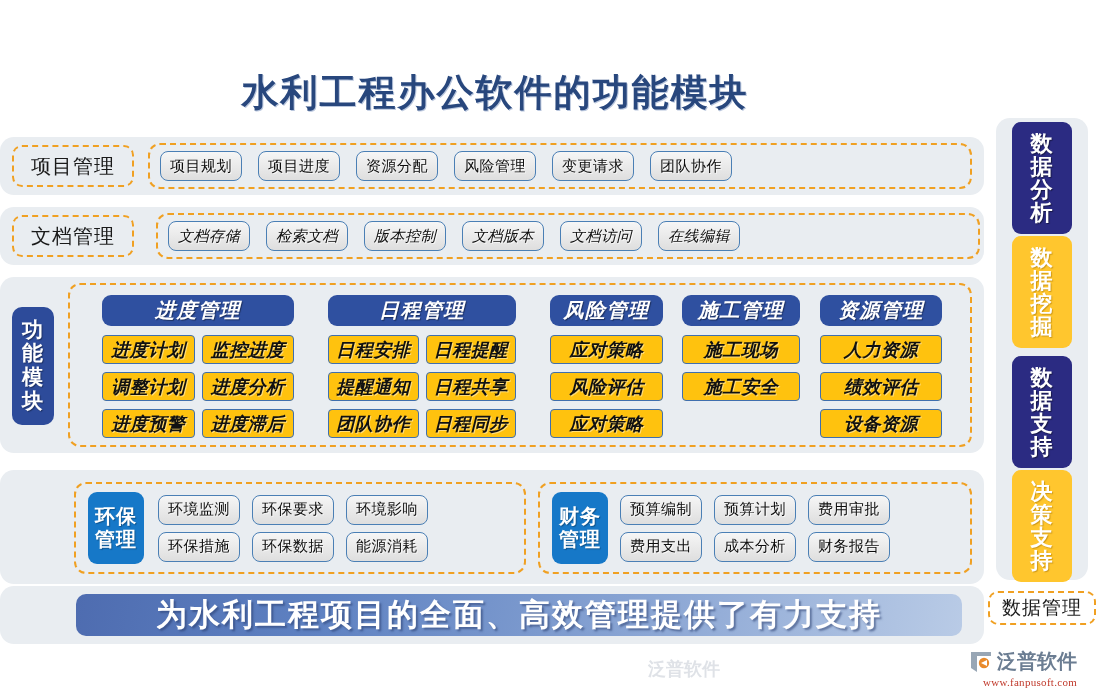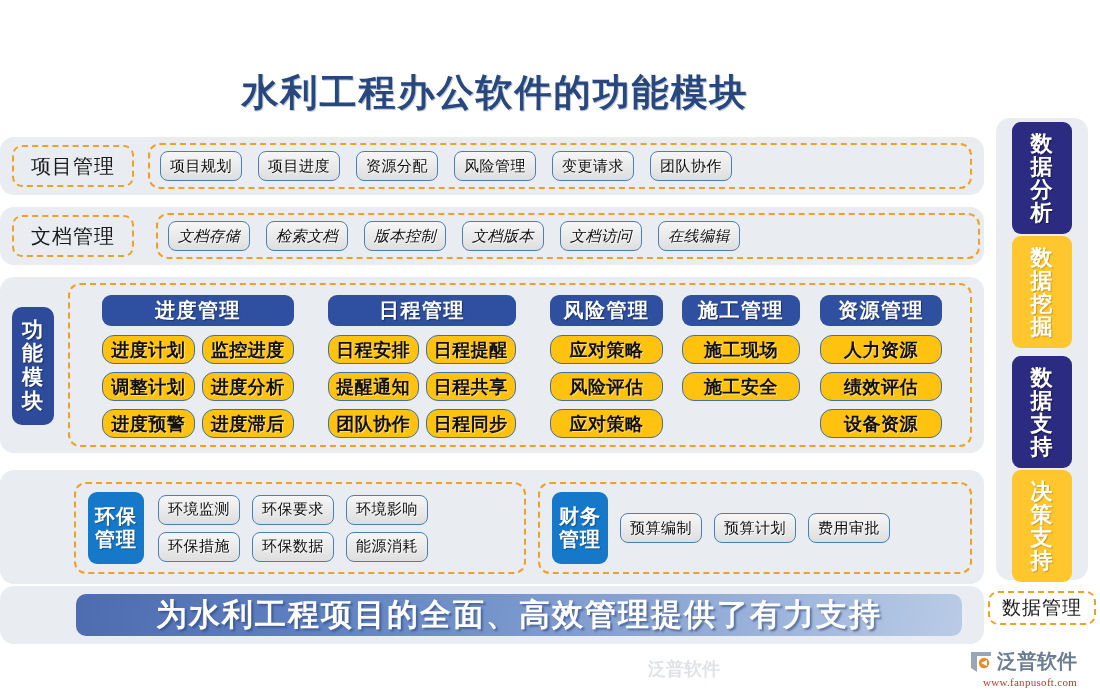--- a/index.html
+++ b/index.html
@@ -75,21 +75,21 @@
     font-family: "Liberation Serif", "DejaVu Serif", serif;
   }
 
   
   .chip-yellow {
     display: inline-flex;
     align-items: center; justify-content: center;
     height: 29px;
     padding: 0 7px;
     border: 1.6px solid #3f6fae;
-    border-radius: 12px;
+    border-radius: 4px;
     background: #ffc20e;
     color: #111;
     font-size: 18px;
     letter-spacing: .5px;
     white-space: nowrap;
     font-weight: bold;
     text-shadow: 1px 1px 0 rgba(255,255,255,.45);
     font-family: "Liberation Serif", "DejaVu Serif", serif;
   }
 
@@ -126,21 +126,21 @@
     border-radius: 9px;
     background: #2f50a0;
     color: #fff;
     display: flex; align-items: center; justify-content: center;
     font-size: 20px;
     letter-spacing: 1.5px;
     font-weight: bold;
     text-shadow: 1px 1px 1px rgba(0,0,0,.4);
     font-family: "Liberation Serif", "DejaVu Serif", serif;
   }
-  .col { position: absolute; display: flex; flex-direction: column; gap: 9px; }
+  .col { position: absolute; display: flex; flex-direction: column; gap: 9px; font-style: italic; }
   .col .cells { display: flex; flex-direction: column; gap: 8px; }
   .cells .crow { display: flex; gap: 7px; }
   .cells .crow .chip-yellow { flex: 1; }
 
   
   .blue-label {
     background: #1678c8;
     border-radius: 9px;
     color: #ffffff;
     display: flex; flex-direction: column;
@@ -384,20 +384,25 @@
     <div class="dashed" style="left:538px; top:12px; width:434px; height:92px; display:flex; align-items:center; gap:12px; padding:0 12px;">
       <div class="blue-label">
         <span>财务</span>
         <span>管理</span>
       </div>
       <div class="grid2">
         <div class="grow">
           <span class="chip">预算编制</span>
           <span class="chip">预算计划</span>
           <span class="chip">费用审批</span>
+        </div>
+        <div class="grow">
+          <span class="chip">费用支出</span>
+          <span class="chip">成本分析</span>
+          <span class="chip">财务报告</span>
         </div>
       </div>
     </div>
   </div>
 
   <div class="panel" style="left:0px; top:586px; width:984px; height:58px;"></div>
   <div class="banner">为水利工程项目的全面、高效管理提供了有力支持</div>
 
   <div class="side-panel"></div>
 

